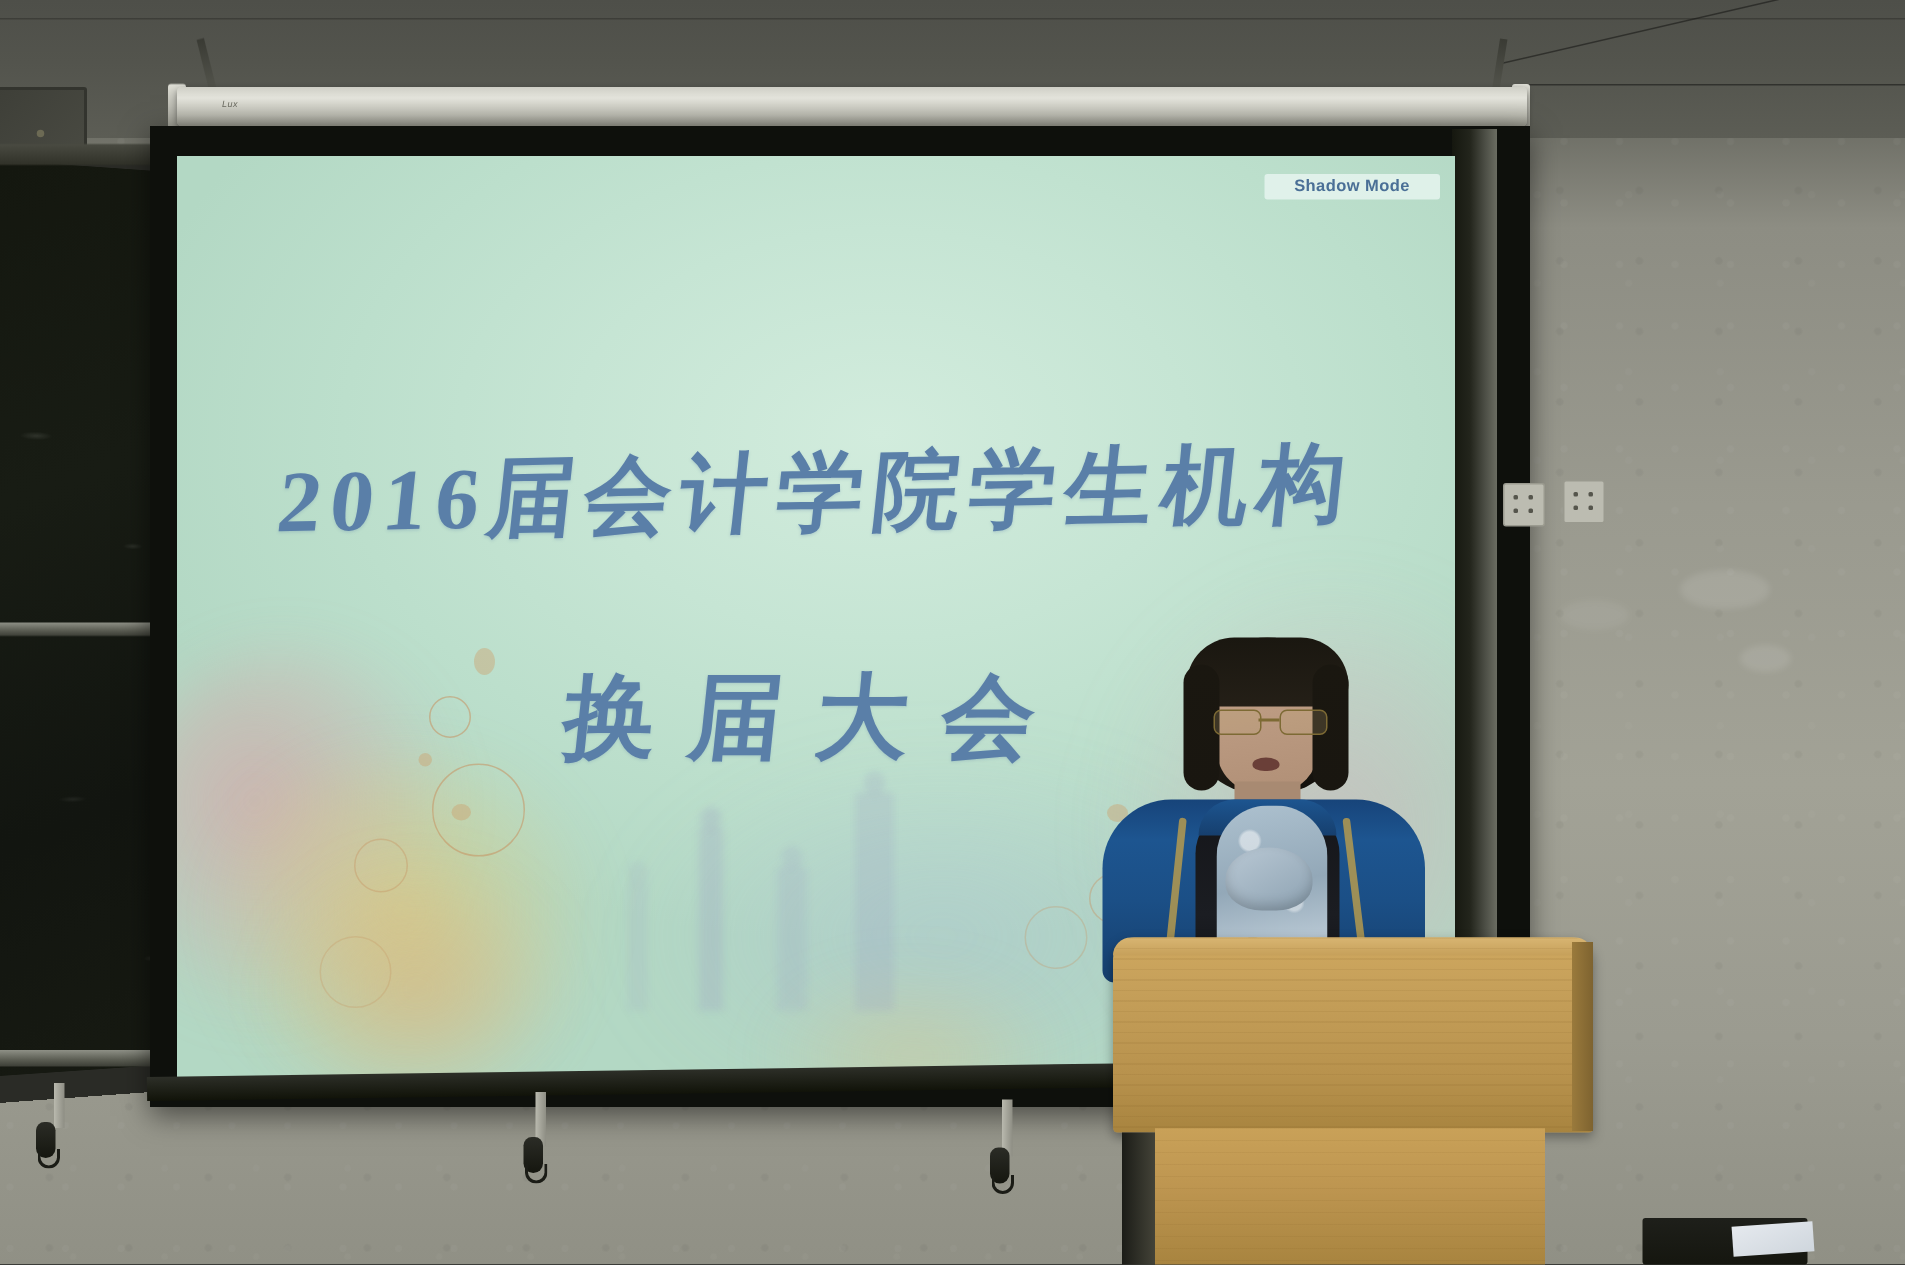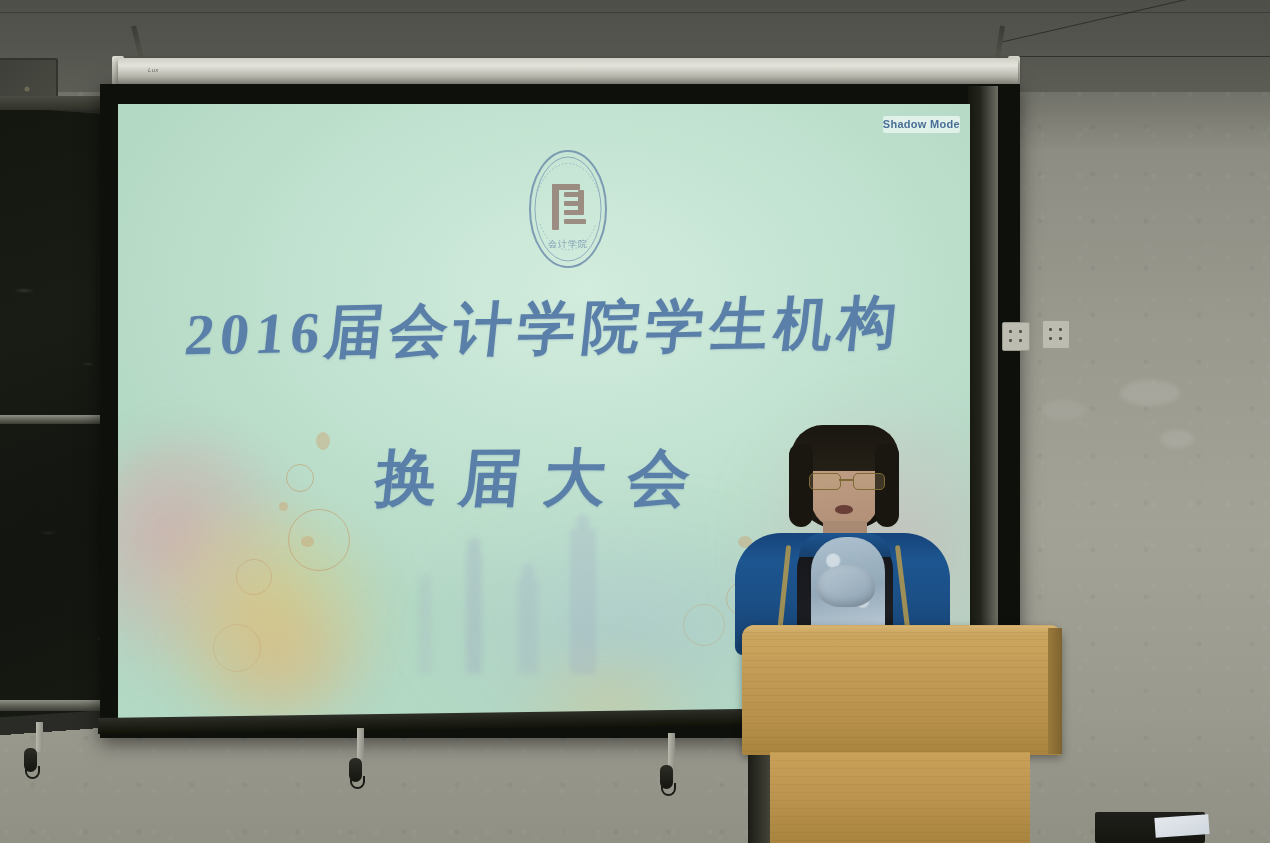--- a/index.html
+++ b/index.html
@@ -174,21 +174,21 @@
   }
   .slide-title.l1{top:186px;font-size:58px;transform:skewX(-7deg) rotate(-1deg);}
   .slide-title.l2{top:332px;font-size:62px;transform:skewX(-6deg);letter-spacing:22px;}
 
   
   .shadow-badge{
     position:absolute;right:10px;top:12px;
     background:rgba(232,245,240,.82);
     color:#4a6f96;
     font-size:11px;font-weight:700;
-    padding:2px 0 3px;
+    padding:2px 20px 3px;
     letter-spacing:.3px;
     border-radius:2px;
   }
 
   
   .person{position:absolute;left:735px;top:425px;width:215px;height:230px;}
   .hair{
     position:absolute;left:58px;top:0;width:104px;height:104px;
     background:linear-gradient(160deg,#17150f,#241f17 55%,#0f0d09);
     border-radius:52px 52px 46px 46px;
@@ -408,38 +408,20 @@
     <div class="silh" style="left:400px;width:20px;height:96px;opacity:.75;">
         <span class="head"></span>
       </div>
     <div class="silh" style="left:452px;width:26px;height:146px;opacity:.85;">
         <span class="head"></span>
       </div>
     <div class="silh" style="left:300px;width:14px;height:86px;opacity:.55;">
         <span class="head"></span>
       </div>
 
-    <div class="emblem">
-      <svg viewBox="0 0 100 126" xmlns="http://www.w3.org/2000/svg">
-        <ellipse cx="50" cy="63" rx="38" ry="58" fill="none" stroke="#5f7fa6" stroke-width="2"></ellipse>
-        <ellipse cx="50" cy="63" rx="33" ry="52" fill="none" stroke="#5f7fa6" stroke-width="0.8"></ellipse>
-        <path d="M20 45 A34 52 0 0 1 80 45" fill="none" stroke="#5f7fa6" stroke-width="0.6" stroke-dasharray="1.5 2.2"></path>
-        <path d="M22 78 A32 50 0 0 0 78 78" fill="none" stroke="#5f7fa6" stroke-width="0.6" stroke-dasharray="1.5 2.2"></path>
-        <g fill="#8a6a62">
-          <rect x="34" y="38" width="7" height="46" rx="1"></rect>
-          <rect x="34" y="38" width="28" height="6" rx="1"></rect>
-          <rect x="46" y="46" width="20" height="5" rx="1"></rect>
-          <rect x="46" y="55" width="20" height="5" rx="1"></rect>
-          <rect x="46" y="64" width="20" height="5" rx="1"></rect>
-          <rect x="46" y="73" width="22" height="5" rx="1"></rect>
-          <rect x="60" y="44" width="6" height="22" rx="1"></rect>
-        </g>
-        <text x="50" y="101" font-family="DejaVu Sans, sans-serif" font-size="9" fill="#5f7fa6" text-anchor="middle" letter-spacing="1">会计学院</text>
-      </svg>
-    </div>
 
     <div class="slide-title l1">2016届会计学院学生机构</div>
     <div class="slide-title l2">换届大会</div>
 
     <div class="shadow-badge">Shadow Mode</div>
   </div>
 
   <div class="screen-bottom-bar"></div>
 
   <div class="person">

